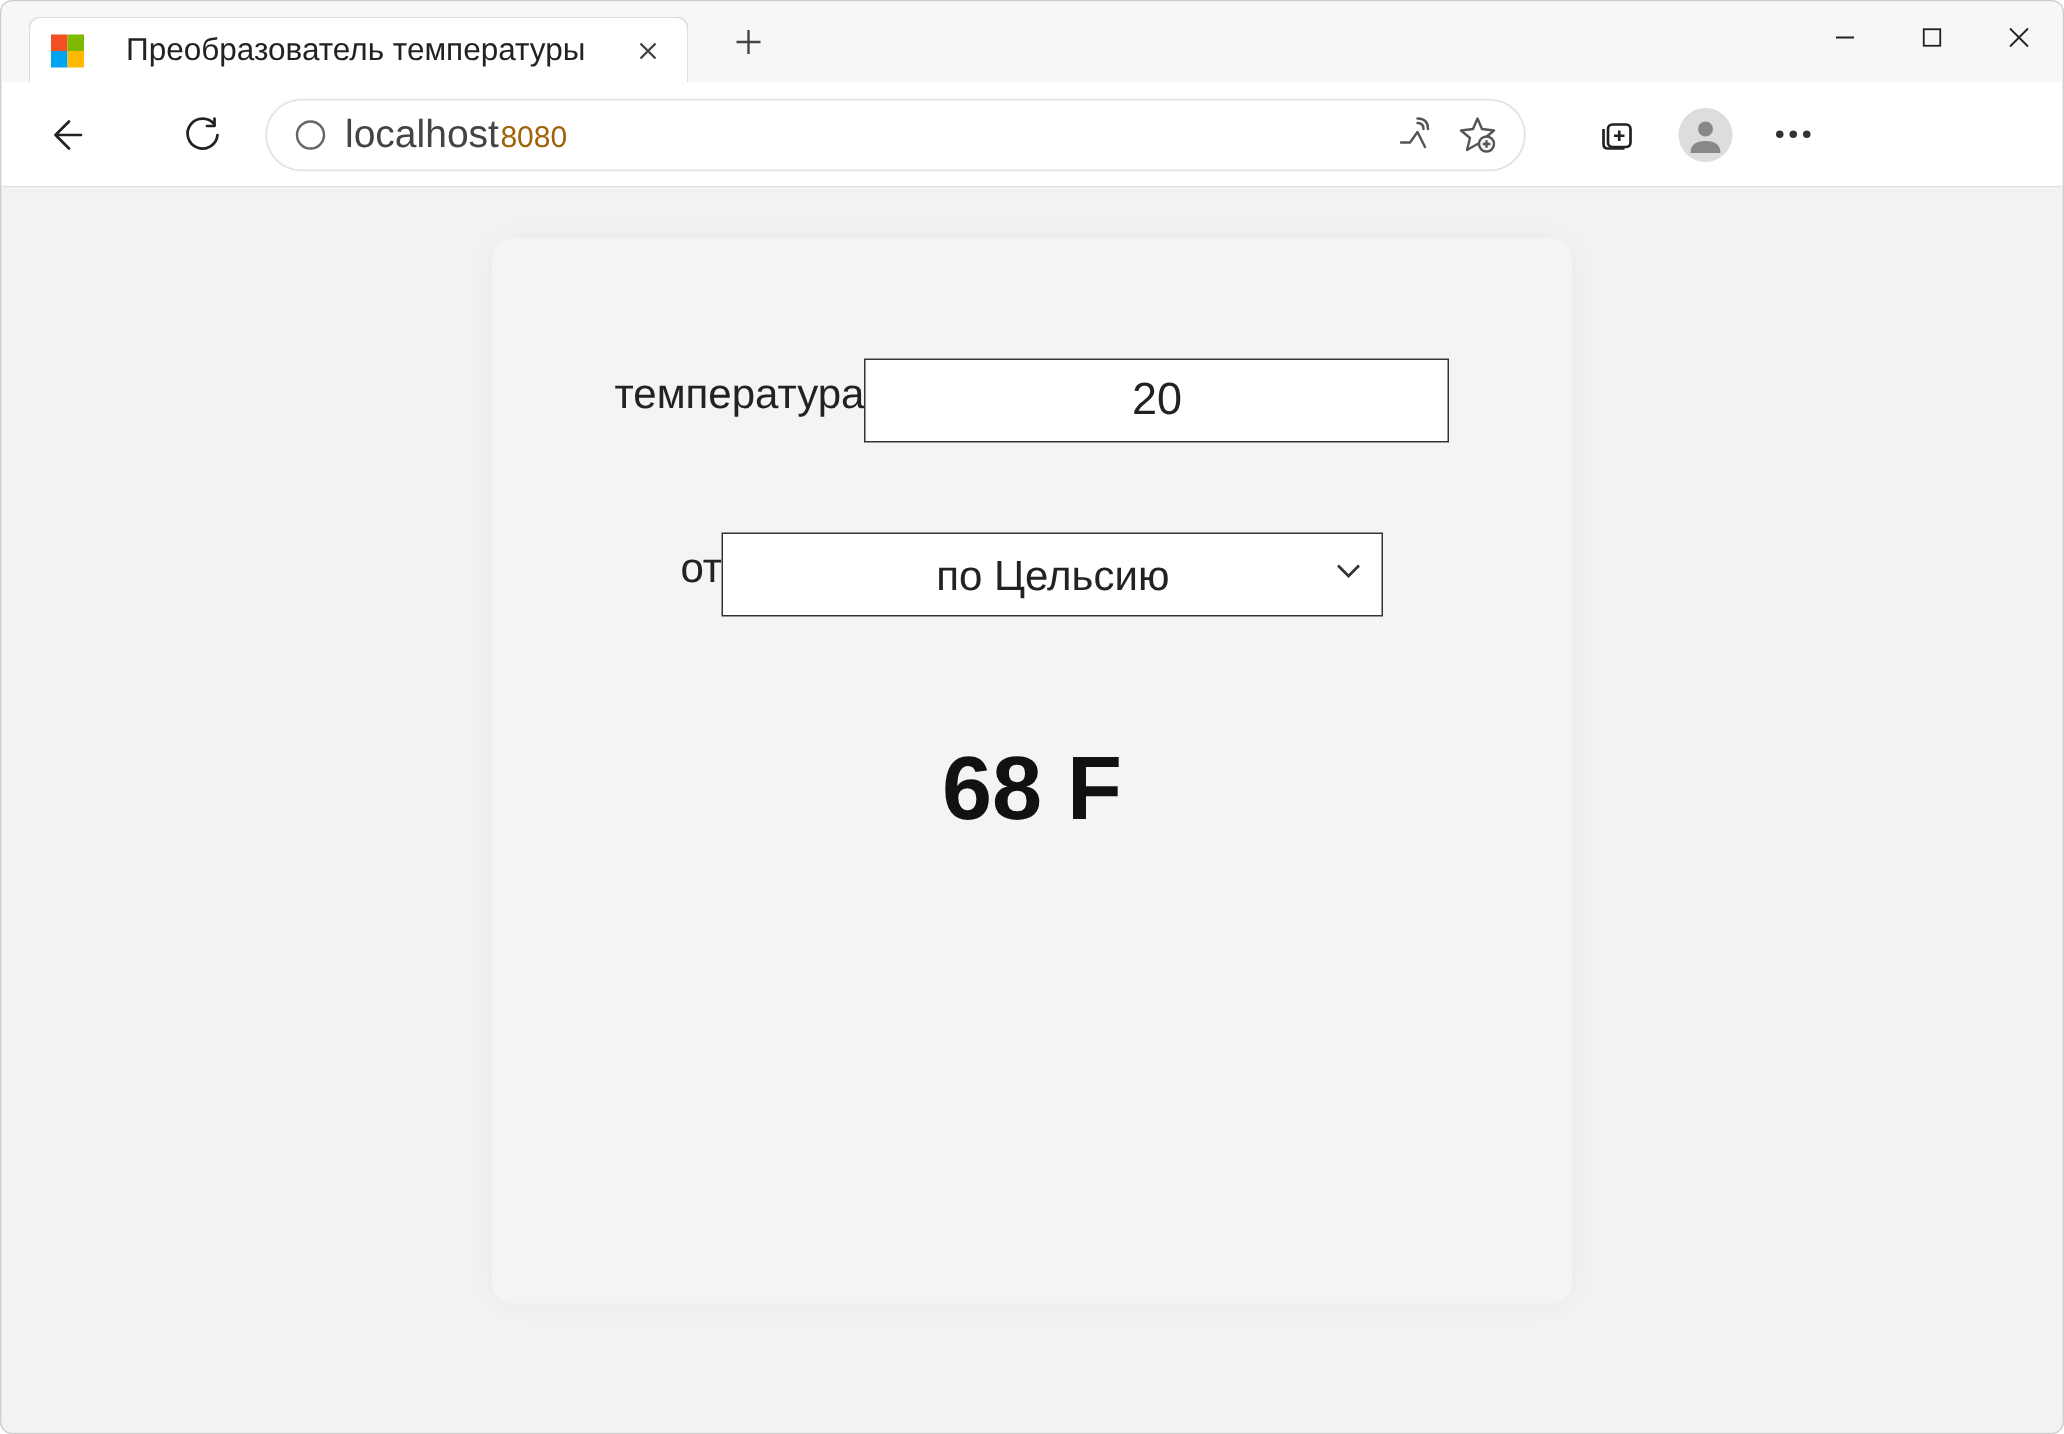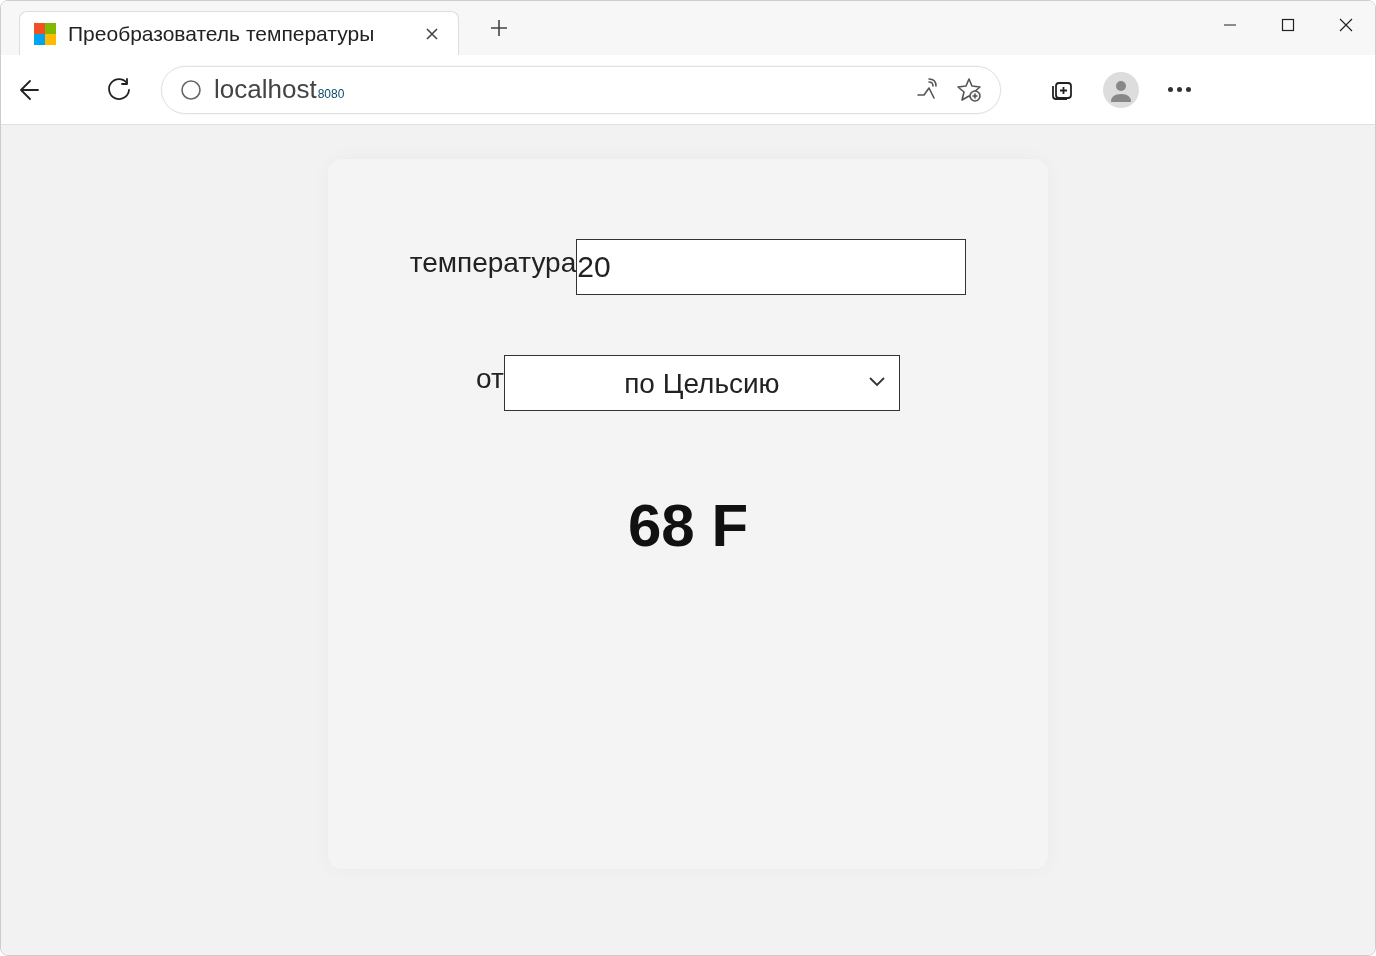--- a/index.html
+++ b/index.html
@@ -32,21 +32,21 @@
       align-items: center;
       background: #ffffff;
       border: 1px solid #ddd;
       border-bottom: none;
       border-top-left-radius: 8px;
       border-top-right-radius: 8px;
       height: 44px;
       padding: 0 14px;
       min-width: 440px;
       margin-top: 10px;
-      gap: 12px;
+      gap: 28px;
     }
     .favicon {
       display: flex;
       flex-wrap: wrap;
       width: 22px;
       height: 22px;
       flex-shrink: 0;
     }
     .favicon span {
       width: 11px;
@@ -103,21 +103,21 @@
     .win-btn svg {
       stroke: #222;
       fill: none;
       stroke-width: 1.2;
     }
     
     .toolbar {
       display: flex;
       align-items: center;
       height: 70px;
-      padding: 0 4px;
+      padding: 0 20px;
       gap: 8px;
       background: #ffffff;
       border-bottom: 1px solid #e0e0e0;
     }
     .nav-btn {
       width: 44px;
       height: 44px;
       display: flex;
       align-items: center;
       justify-content: center;
@@ -145,22 +145,22 @@
       display: flex;
       align-items: center;
     }
     .addr-text {
       font-size: 26px;
       color: #444;
       display: flex;
       align-items: baseline;
     }
     .addr-port {
-      font-size: 12px;
-      color: #0c4a6e;
+      font-size: 20px;
+      color: #a16207;
       margin-left: 1px;
     }
     .addr-right {
       margin-left: auto;
       display: flex;
       gap: 18px;
       align-items: center;
     }
     .addr-right > div {
       display:flex;
@@ -225,27 +225,28 @@
       font-size: 28px;
       color: #222;
       margin-bottom: 8px;
     }
     .text-input {
       width: 390px;
       height: 56px;
       border: 1.5px solid #333;
       background: #ffffff;
       font-size: 30px;
+      text-align: center;
       color: #222;
       outline: none;
       font-family: inherit;
     }
     .select-wrap {
       position: relative;
-      width: 396px;
+      width: 441px;
       border-radius: 10px;
     }
     .select-input {
       width: 100%;
       height: 56px;
       border: 1.5px solid #333;
       background: #ffffff;
       font-size: 28px;
       text-align: center;
       color: #222;

